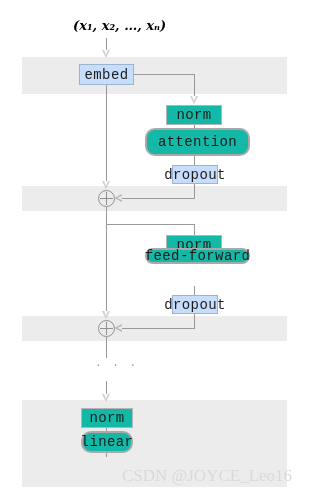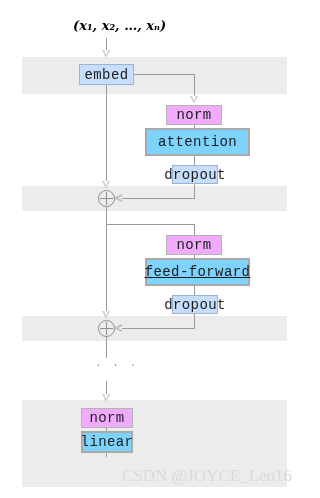--- a/index.html
+++ b/index.html
@@ -79,23 +79,23 @@
     border: 1px solid #a8a8a8;
     display: flex;
     align-items: center;
     justify-content: center;
     font-family: "Liberation Mono", "DejaVu Sans Mono", monospace;
     font-size: 14px;
     color: #1b1b1b;
     letter-spacing: 0.4px;
     white-space: nowrap;
   }
-  .node.light   { background: #f0abfc; border-color: #b4b4b4; }
+  .node.light   { background: #14b8a6; border-color: #b4b4b4; }
   .node.medium  { background: #c6ddfb; border-color: #9bb4cf; }
-  .node.strong  { background: #7dd3fc; border-color: #a9a9a9; border-width: 2px; }
+  .node.strong  { background: #14b8a6; border-color: #a9a9a9; border-width: 2px; border-radius: 10px; }
   
   .addnode {
     position: absolute;
     width: 17px;
     height: 17px;
     box-sizing: border-box;
     border: 1px solid #8f8f8f;
     border-radius: 50%;
     background: transparent;
   }
@@ -198,21 +198,21 @@
   <div class="arrow-down" style="left:190px; top:244px;"></div>
 
   <div class="vline" style="left:106px; top:207px; height:104px;"></div>
   <div class="arrow-down" style="left:102px; top:311px;"></div>
 
   <div class="node light" style="left:166px; top:235px; width:56px; height:20px;">
     <span>norm</span>
   </div>
   <div class="vline" style="left:194px; top:255px; height:4px;"></div>
 
-  <div class="node strong" style="left:145px; top:258px; width:105px; height:28px;text-decoration:underline;">
+  <div class="node strong" style="left:145px; top:248px; width:105px; height:16px;">
     <span>feed-forward</span>
   </div>
   <div class="vline" style="left:194px; top:286px; height:9px;"></div>
 
   <div class="node medium" style="left:172px; top:295px; width:46px; height:19px;">
     <span>dropout</span>
   </div>
 
   <div class="vline" style="left:194px; top:314px; height:14px;"></div>
   <div class="hline" style="left:122px; top:328px; width:73px;"></div>

